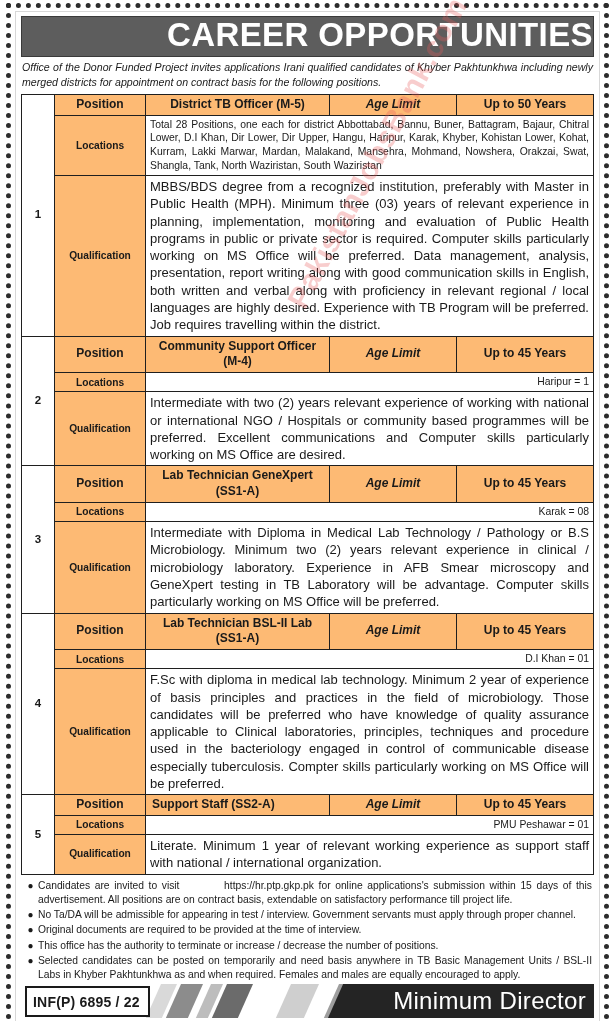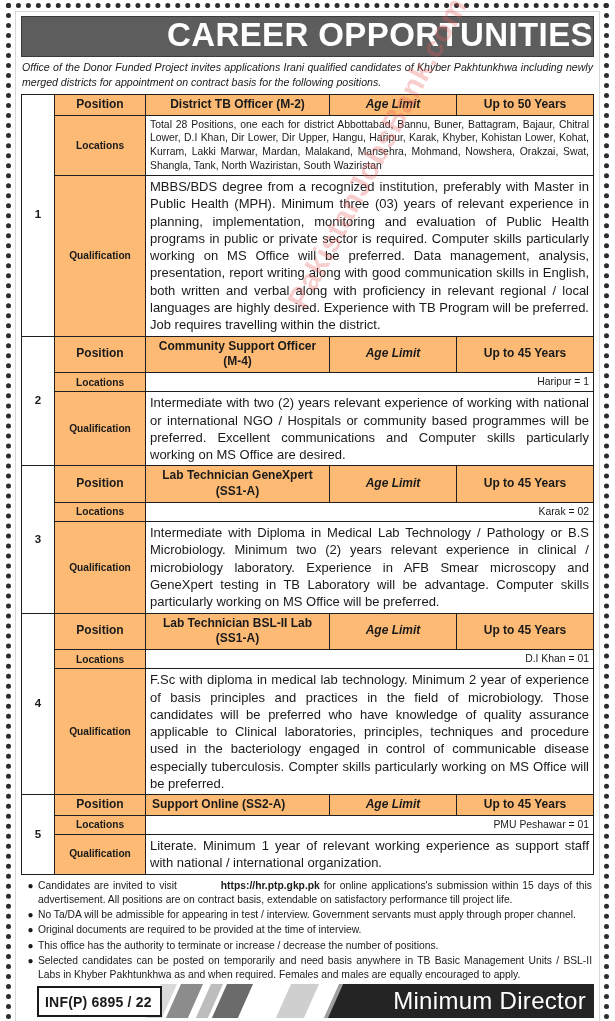--- a/index.html
+++ b/index.html
@@ -134,33 +134,33 @@
     flex: 0 0 15px;
     text-align: center;
     font-size: 10px;
     line-height: 1.45;
   }
   .note-text {
     flex: 1;
     text-align: justify;
   }
   .note-text.nojust { text-align: left; }
-  .note-text b { font-weight: bold; padding-left: 40px; }
+  .note-text b { font-weight: normal; padding-left: 40px; }
 
   
   .footer-strip {
     position: relative;
     height: 34px;
     margin: 2px 0 0 0;
     overflow: hidden;
     background: #ffffff;
   }
   .inf-box {
     position: absolute;
-    left: 16px;
+    left: 4px;
     top: 2px;
     height: 27px;
     padding: 0 8px 0 6px;
     border: 2px solid #1a1a1a;
     background: #ffffff;
     display: flex;
     align-items: center;
     font-size: 14px;
     font-weight: bold;
     z-index: 5;
@@ -221,21 +221,21 @@
     </div>
 
     <div class="intro">Office of the Donor Funded Project invites applications Irani qualified candidates of Khyber Pakhtunkhwa including newly merged districts for appointment on contract basis for the following positions.</div>
 
     <table class="jobs">
       <tbody>
 
         <tr>
           <td class="col-num" rowspan="3">1</td>
           <td class="hdr-cell hdr-pos-label">Position</td>
-          <td class="hdr-cell">District TB Officer (M-2)</td>
+          <td class="hdr-cell">District TB Officer (M-5)</td>
           <td class="hdr-cell hdr-age-label">Age Limit</td>
           <td class="hdr-cell hdr-age-value">Up to 50 Years</td>
         </tr>
         <tr>
           <td class="col-label">Locations</td>
           <td class="loc-cell justify" colspan="3">Total 28 Positions, one each for district Abbottabad, Bannu, Buner, Battagram, Bajaur, Chitral Lower, D.I Khan, Dir Lower, Dir Upper, Hangu, Haripur, Karak, Khyber, Kohistan Lower, Kohat, Kurram, Lakki Marwar, Mardan, Malakand, Mansehra, Mohmand, Nowshera, Orakzai, Swat, Shangla, Tank, North Waziristan, South Waziristan</td>
         </tr>
         <tr>
           <td class="col-label">Qualification</td>
           <td class="qual-cell" colspan="3">MBBS/BDS degree from a recognized institution, preferably with Master in Public Health (MPH). Minimum three (03) years of relevant experience in planning, implementation, monitoring and evaluation of Public Health programs in public or private sector is required. Computer skills particularly working on MS Office will be preferred. Data management, analysis, presentation, report writing along with good communication skills in English, both written and verbal along with proficiency in relevant regional / local languages are highly desired. Experience with TB Program will be preferred. Job requires travelling within the district.</td>
@@ -259,21 +259,21 @@
 
         <tr>
           <td class="col-num" rowspan="3">3</td>
           <td class="hdr-cell hdr-pos-label">Position</td>
           <td class="hdr-cell">Lab Technician GeneXpert (SS1-A)</td>
           <td class="hdr-cell hdr-age-label">Age Limit</td>
           <td class="hdr-cell hdr-age-value">Up to 45 Years</td>
         </tr>
         <tr>
           <td class="col-label">Locations</td>
-          <td class="loc-cell" colspan="3">Karak = 02</td>
+          <td class="loc-cell" colspan="3">Karak = 08</td>
         </tr>
         <tr>
           <td class="col-label">Qualification</td>
           <td class="qual-cell" colspan="3">Intermediate with Diploma in Medical Lab Technology / Pathology or B.S Microbiology. Minimum two (2) years relevant experience in clinical / microbiology laboratory. Experience in AFB Smear microscopy and GeneXpert testing in TB Laboratory will be advantage. Computer skills particularly working on MS Office will be preferred.</td>
         </tr>
 
         <tr>
           <td class="col-num" rowspan="3">4</td>
           <td class="hdr-cell hdr-pos-label">Position</td>
           <td class="hdr-cell">Lab Technician BSL-II Lab (SS1-A)</td>
@@ -285,21 +285,21 @@
           <td class="loc-cell" colspan="3">D.I Khan = 01</td>
         </tr>
         <tr>
           <td class="col-label">Qualification</td>
           <td class="qual-cell" colspan="3">F.Sc with diploma in medical lab technology. Minimum 2 year of experience of basis principles and practices in the field of microbiology. Those candidates will be preferred who have knowledge of quality assurance applicable to Clinical laboratories, principles, techniques and procedure used in the bacteriology engaged in control of communicable disease especially tuberculosis. Compter skills particularly working on MS Office will be preferred.</td>
         </tr>
 
         <tr>
           <td class="col-num" rowspan="3">5</td>
           <td class="hdr-cell hdr-pos-label">Position</td>
-          <td class="hdr-cell" style="text-align:left; padding-left:6px;">Support Online (SS2-A)</td>
+          <td class="hdr-cell" style="text-align:left; padding-left:6px;">Support Staff (SS2-A)</td>
           <td class="hdr-cell hdr-age-label">Age Limit</td>
           <td class="hdr-cell hdr-age-value">Up to 45 Years</td>
         </tr>
         <tr>
           <td class="col-label">Locations</td>
           <td class="loc-cell" colspan="3">PMU Peshawar  = 01</td>
         </tr>
         <tr>
           <td class="col-label">Qualification</td>
           <td class="qual-cell" colspan="3">Literate. Minimum 1 year of relevant working experience as support staff with national / international organization.</td>

